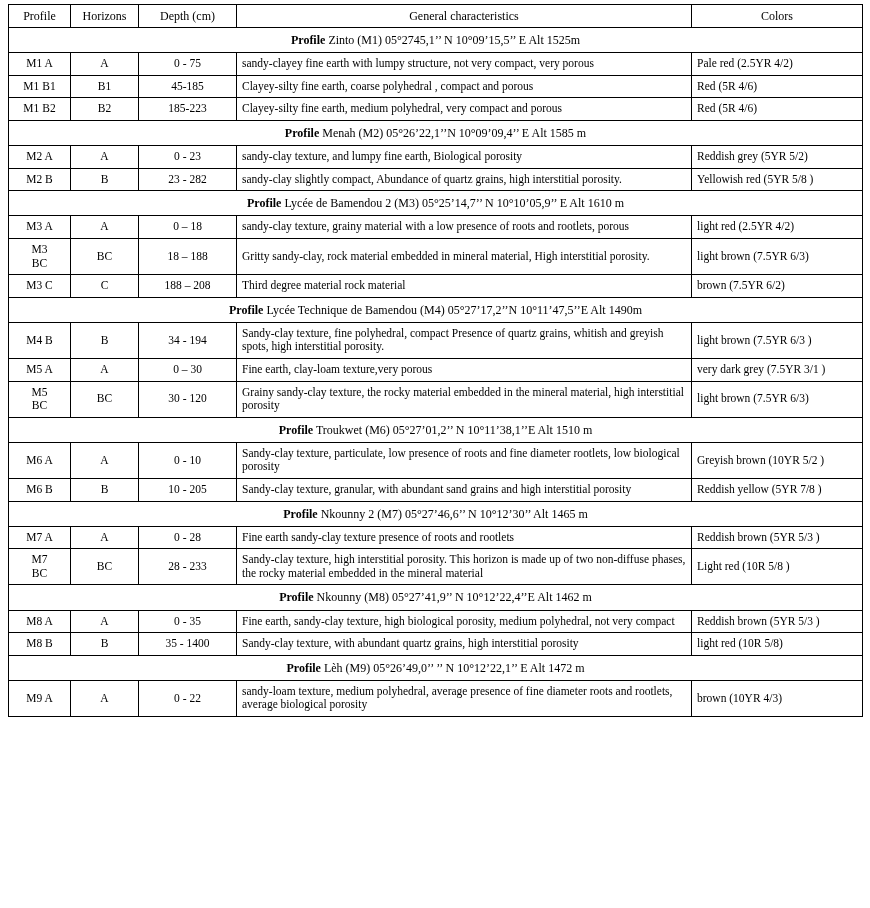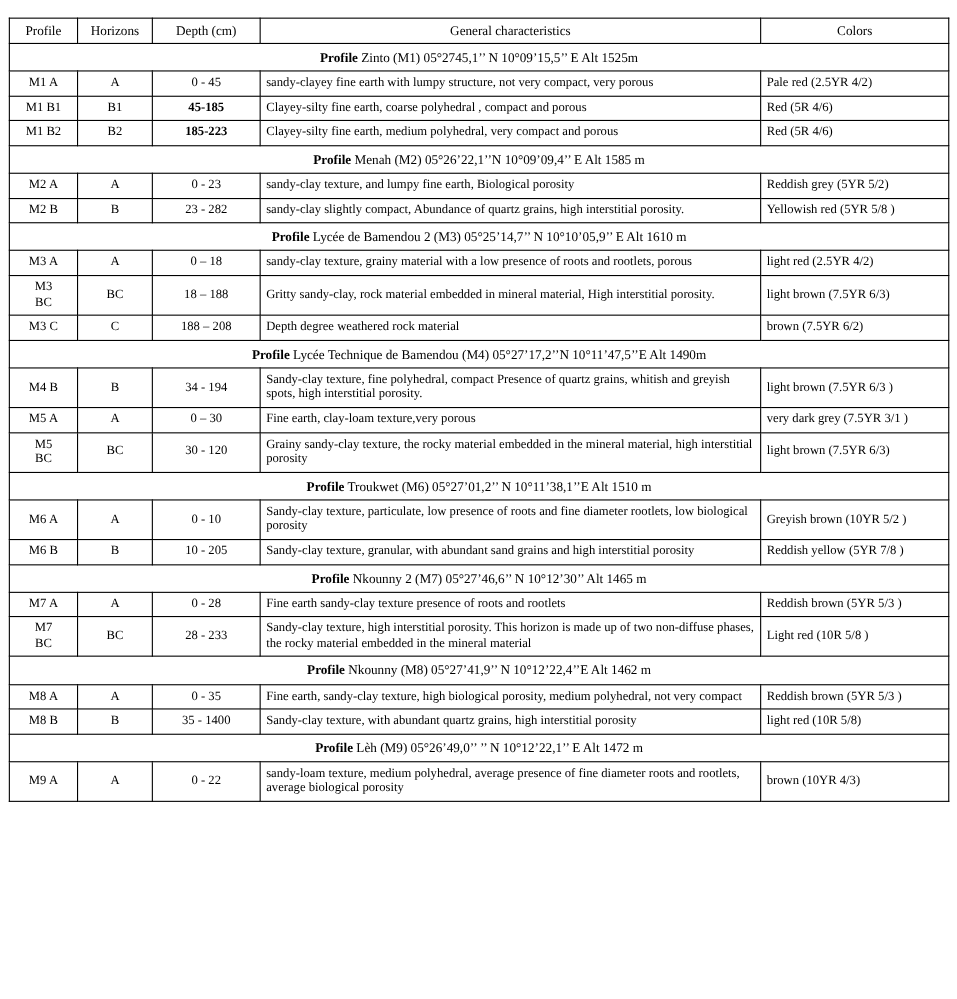--- a/index.html
+++ b/index.html
@@ -8,21 +8,21 @@
     background: #ffffff;
   }
   body {
     width: 870px;
     font-family: "Liberation Serif", "DejaVu Serif", serif;
     color: #000000;
   }
   #sheet {
     width: 792px;
     box-sizing: border-box;
-    padding: 16px 8px 8px 8px;
+    padding: 4px 8px 8px 8px;
   }
   table.soil {
     border-collapse: collapse;
     width: 854px;
     table-layout: fixed;
     font-size: 11.5px;
     line-height: 1.18;
   }
   table.soil td, table.soil th {
     border: 1px solid #000000;
@@ -57,21 +57,21 @@
   }
   td.cell-horizon {
     text-align: center;
     font-size: 11.5px;
   }
   td.cell-depth {
     text-align: center;
     font-size: 11.5px;
   }
   td.cell-depth.bold {
-    font-weight: bold;
+    font-weight: normal;
   }
   td.cell-charac {
     text-align: left;
     font-size: 11.5px;
   }
   td.cell-colors {
     text-align: left;
     font-size: 11.5px;
   }
   .two-line {
@@ -99,21 +99,21 @@
         <th>Colors</th>
       </tr>
     </thead>
     <tbody id="table-body">
         <tr class="profile-row">
           <td colspan="5"><span class="pf-label">Profile</span><span> Zinto (M1) 05°2745,1’’ N 10°09’15,5’’ E Alt 1525m</span></td>
         </tr>
         <tr>
           <td class="cell-profile two-line">M1 A</td>
           <td class="cell-horizon">A</td>
-          <td class="cell-depth">0 - 45</td>
+          <td class="cell-depth">0 - 75</td>
           <td class="cell-charac">sandy-clayey fine earth with lumpy structure, not very compact, very porous</td>
           <td class="cell-colors">Pale red (2.5YR 4/2)</td>
         </tr>
         <tr>
           <td class="cell-profile two-line">M1 B1</td>
           <td class="cell-horizon">B1</td>
           <td class="cell-depth bold">45-185</td>
           <td class="cell-charac">Clayey-silty fine earth, coarse polyhedral , compact and porous</td>
           <td class="cell-colors">Red (5R 4/6)</td>
         </tr>
@@ -156,21 +156,21 @@
 BC</td>
           <td class="cell-horizon">BC</td>
           <td class="cell-depth">18 – 188</td>
           <td class="cell-charac">Gritty sandy-clay, rock material embedded in mineral material, High interstitial porosity.</td>
           <td class="cell-colors">light brown (7.5YR 6/3)</td>
         </tr>
         <tr>
           <td class="cell-profile two-line">M3 C</td>
           <td class="cell-horizon">C</td>
           <td class="cell-depth">188 – 208</td>
-          <td class="cell-charac">Depth degree weathered rock material</td>
+          <td class="cell-charac">Third degree material rock material</td>
           <td class="cell-colors">brown (7.5YR 6/2)</td>
         </tr>
         <tr class="profile-row">
           <td colspan="5"><span class="pf-label">Profile</span><span> Lycée Technique de Bamendou (M4) 05°27’17,2’’N 10°11’47,5’’E Alt 1490m</span></td>
         </tr>
         <tr>
           <td class="cell-profile two-line">M4 B</td>
           <td class="cell-horizon">B</td>
           <td class="cell-depth">34 - 194</td>
           <td class="cell-charac">Sandy-clay texture, fine polyhedral, compact Presence of quartz grains, whitish and greyish spots, high interstitial porosity.</td>

